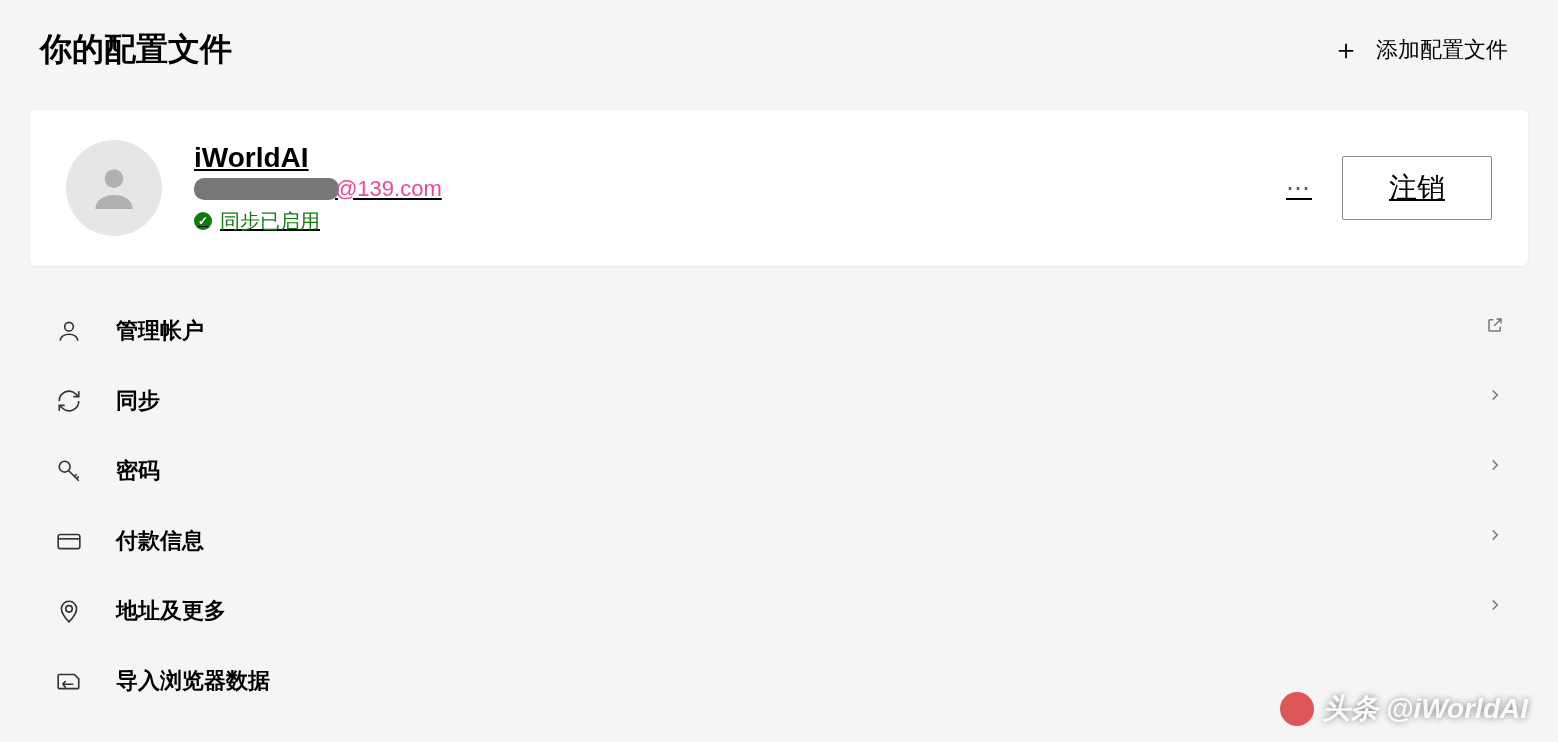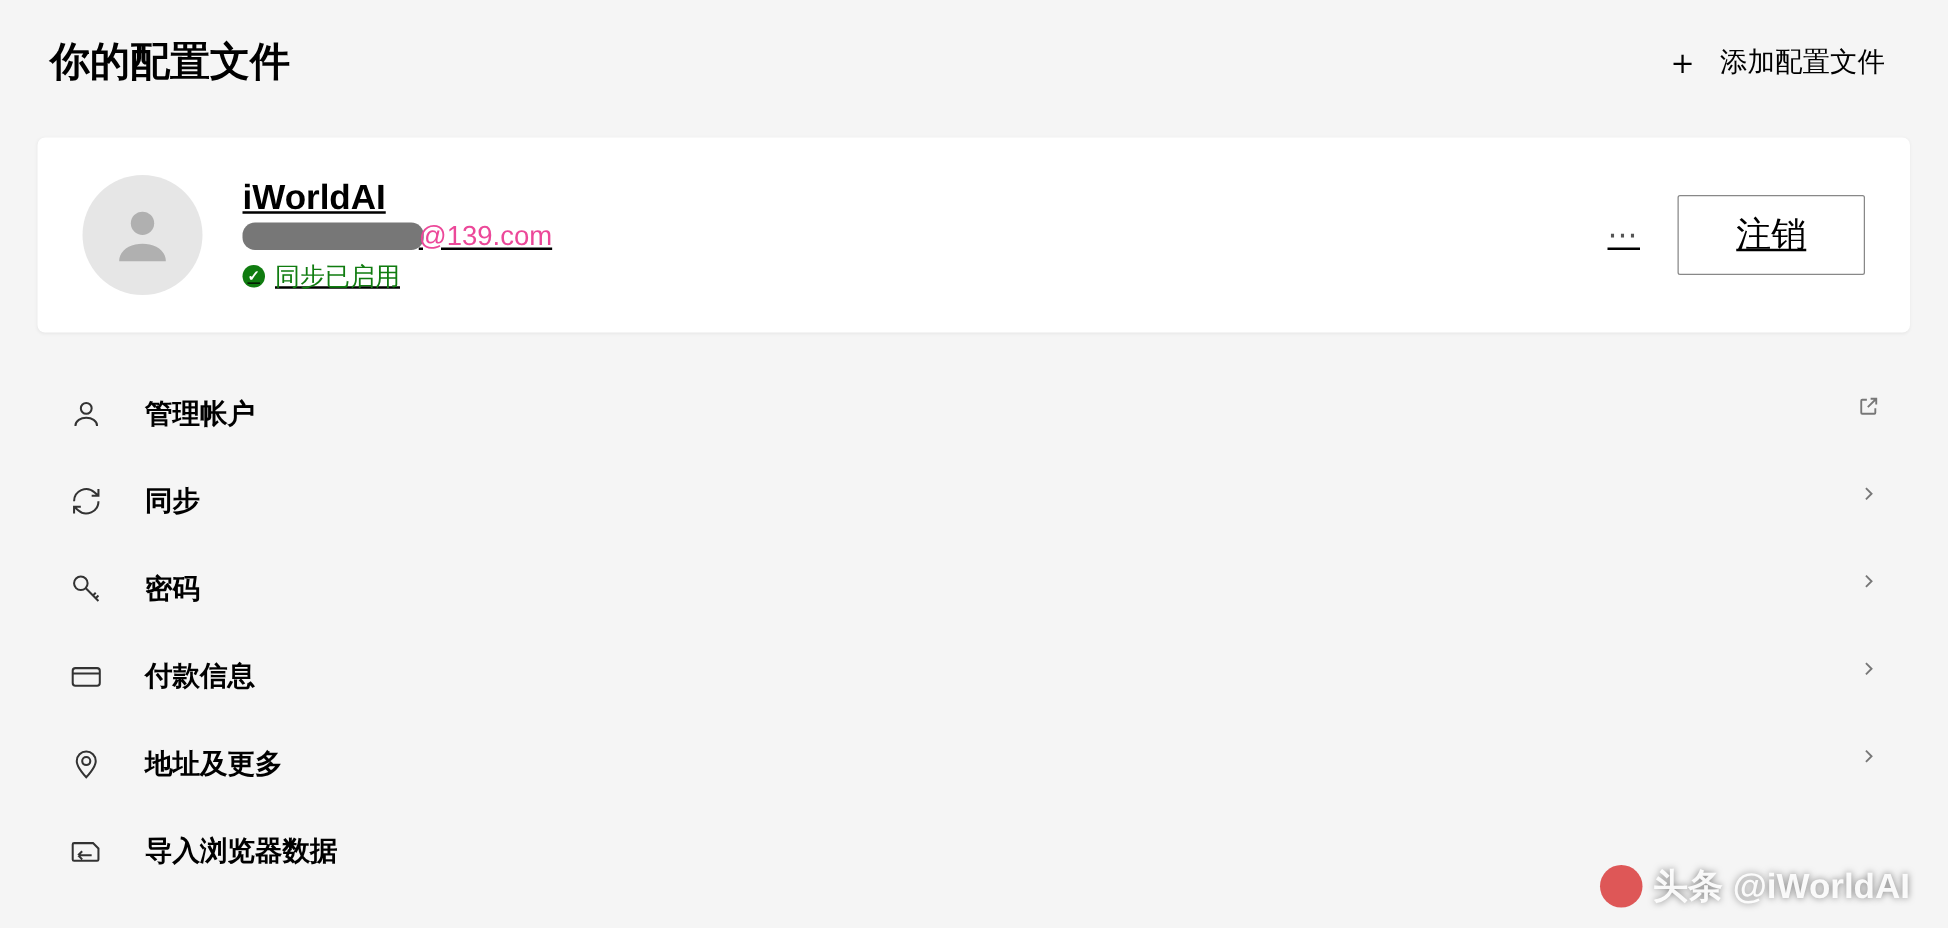--- a/index.html
+++ b/index.html
@@ -170,20 +170,21 @@
       position: absolute;
       right: 30px;
       bottom: 14px;
       font-size: 28px;
       font-weight: 700;
       color: rgba(255,255,255,0.92);
       text-shadow: 0 0 6px rgba(0,0,0,0.5);
       display: flex;
       align-items: center;
       gap: 8px;
+      font-style: italic;
     }
     .watermark-logo {
       width: 34px;
       height: 34px;
       border-radius: 50%;
       background: rgba(220,70,70,0.9);
       display: inline-block;
     }
   </style>
 </head>

